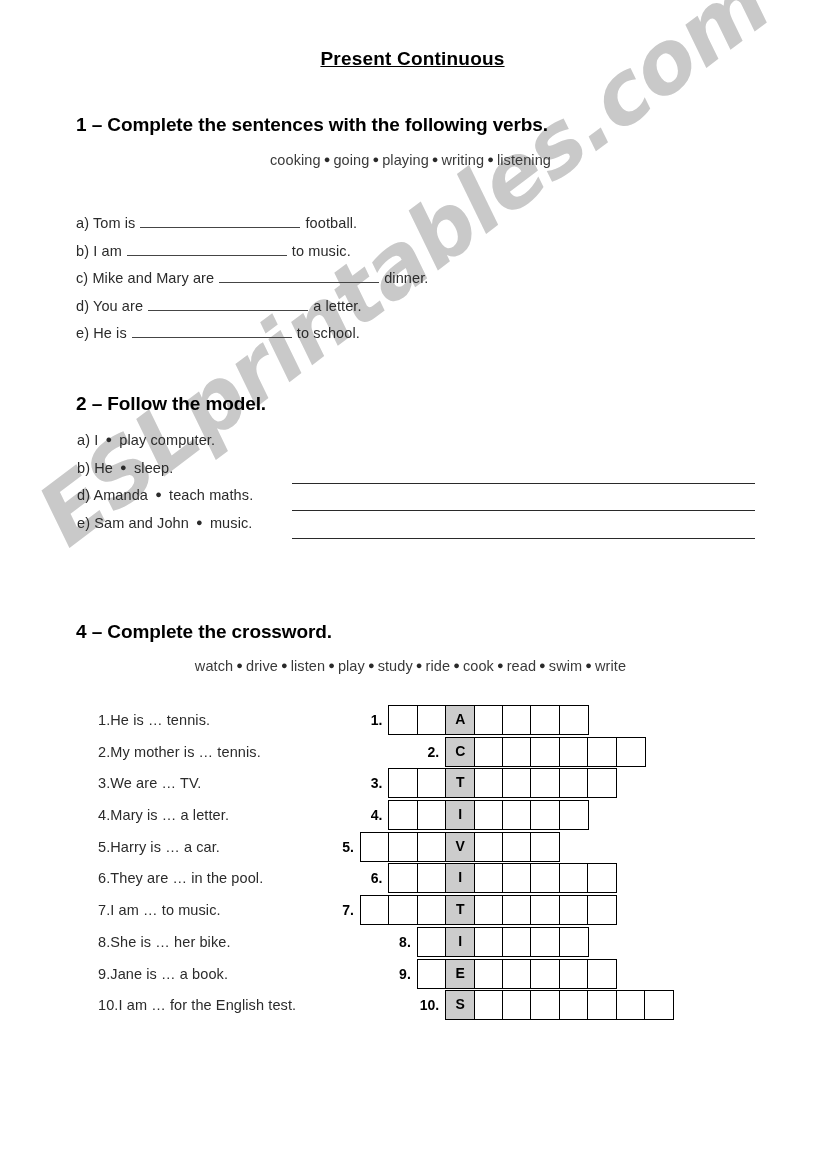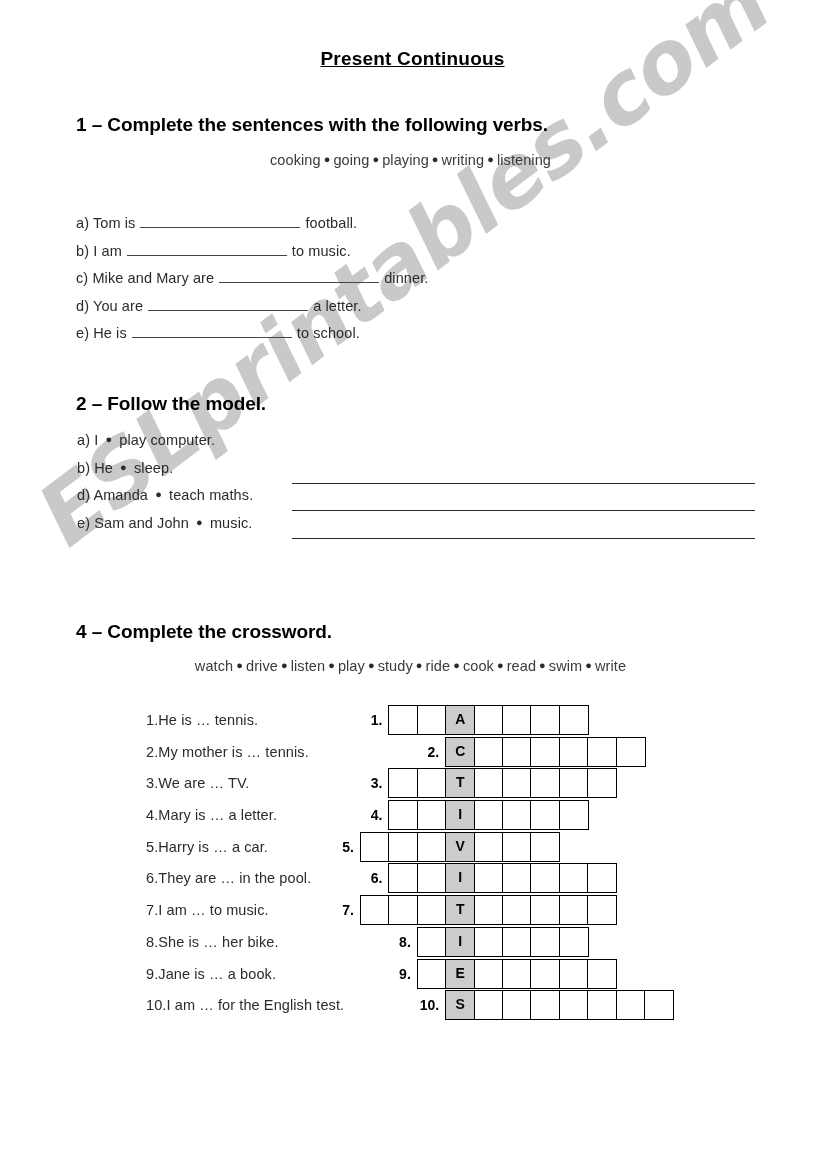--- a/index.html
+++ b/index.html
@@ -166,21 +166,20 @@
     white-space: nowrap;
     letter-spacing: 0.1px;
   }
 
   
   .ex3-clues {
     position: absolute;
     left: 98px;
     top: 712px;
     width: 290px;
-    margin-left: 48px;
   }
   .clue-row {
     height: 31.7px;
     font-size: 14.5px;
     color: #2b2b2b;
     white-space: nowrap;
     letter-spacing: 0.1px;
   }
   .clue-row .num { display: inline-block; }
 

